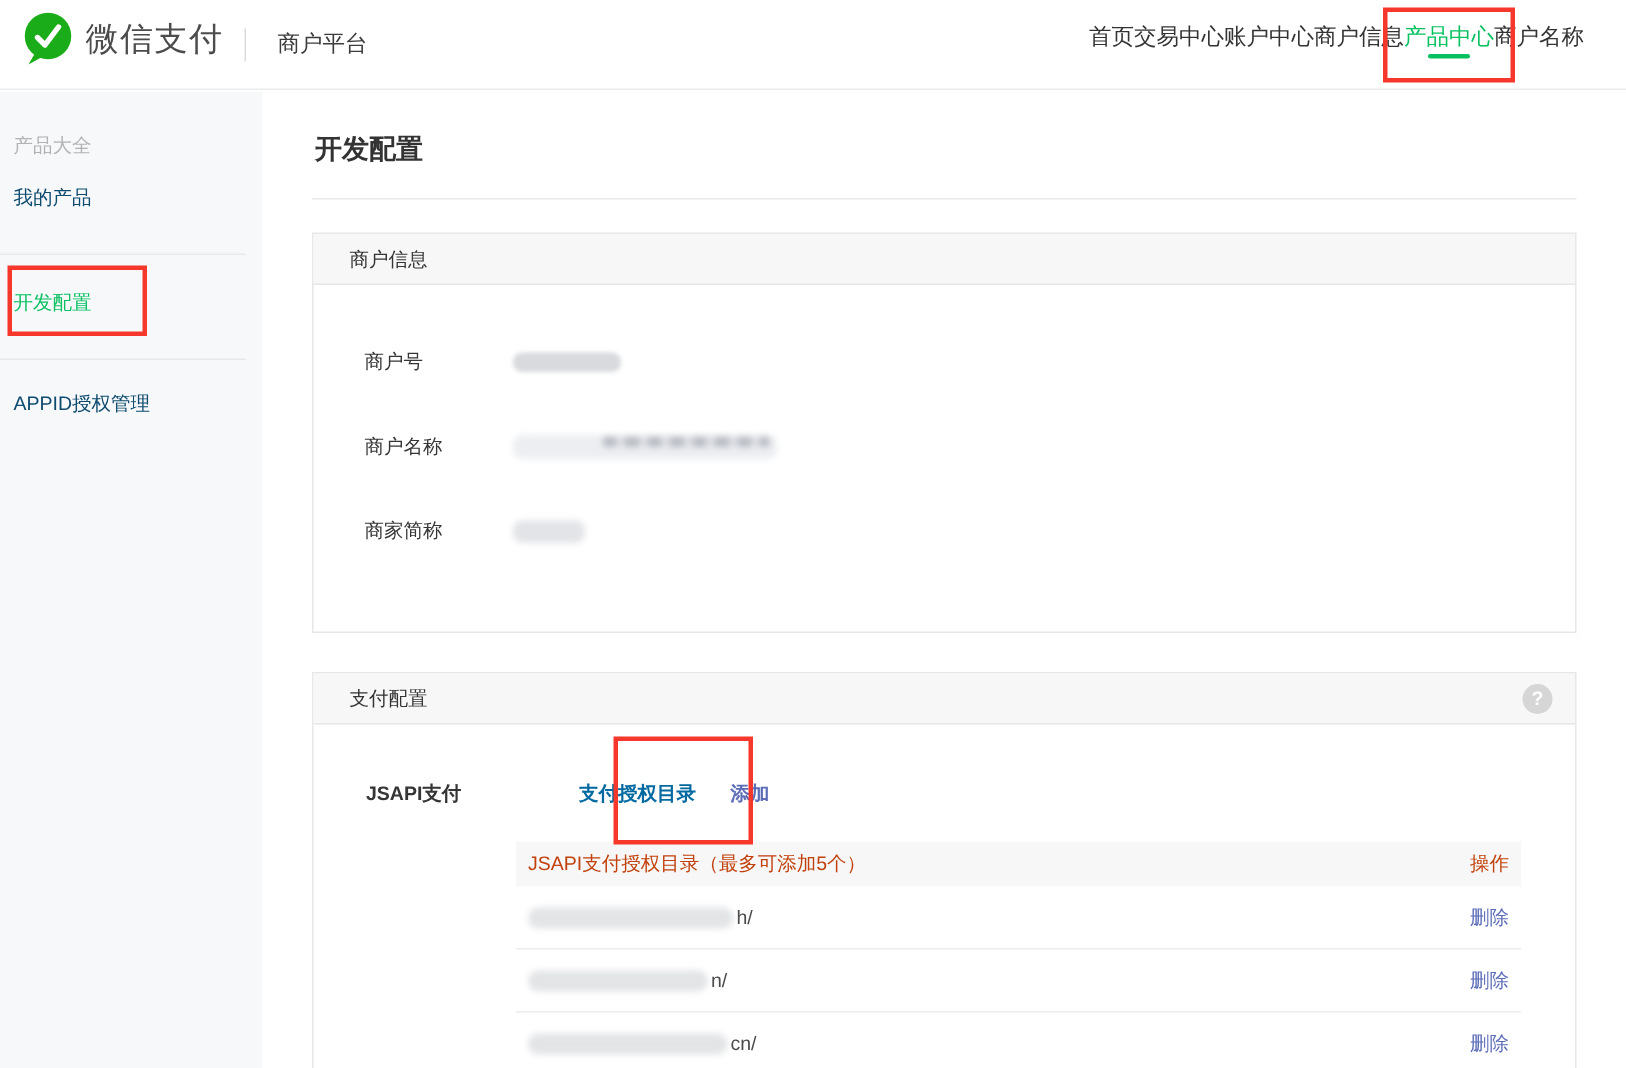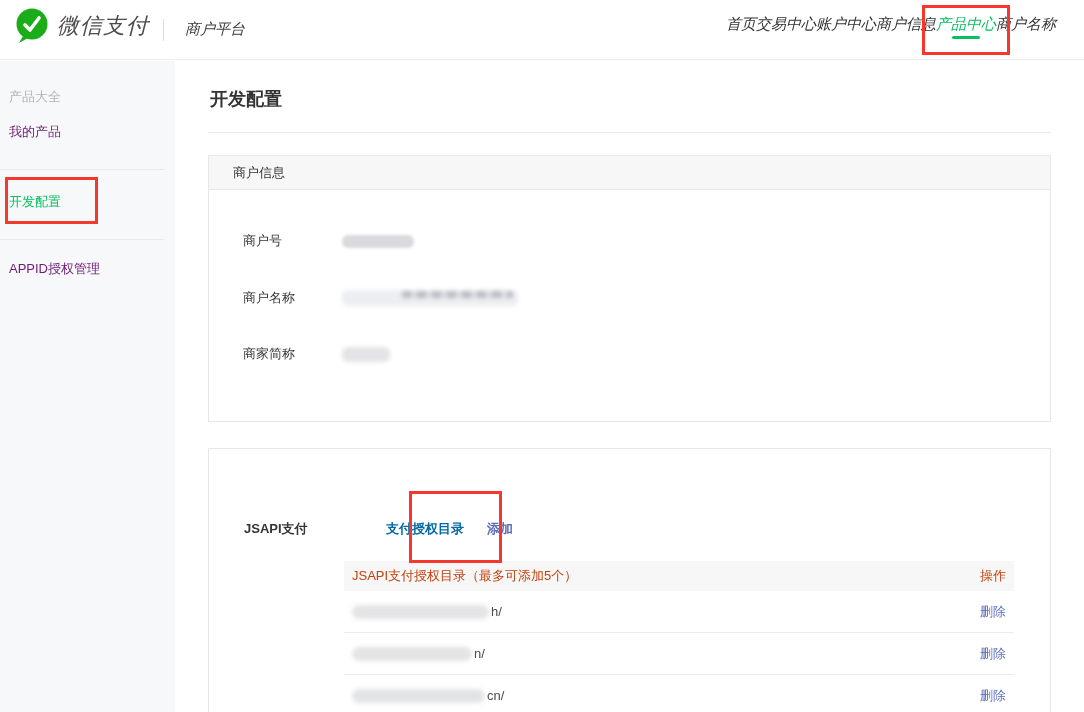--- a/index.html
+++ b/index.html
@@ -5,40 +5,40 @@
   * { margin:0; padding:0; box-sizing:border-box; }
   html,body { width:1084px; height:712px; }
   body {
     font-family:"Liberation Sans","DejaVu Sans",sans-serif;
     background:#ffffff; color:#333; overflow:hidden; position:relative;
   }
   a { text-decoration:none; cursor:pointer; }
 
   
   .topbar { position:absolute; left:0; top:0; width:1084px; height:60px;
-            background:#fff; border-bottom:1px solid #ececec; z-index:5;font-style:italic; }
+            background:#fff; border-bottom:1px solid #ececec; z-index:5; }
   .brand { position:absolute; left:14px; top:7px; display:flex; align-items:center; }
   .brand-name { margin-left:7px; font-size:22px; color:#4c4c4c; letter-spacing:1px; }
   .brand-divider { position:absolute; left:163px; top:19px; width:1px; height:22px; background:#dcdcdc; }
   .portal { position:absolute; left:185px; top:20px; font-size:15px; color:#3c3c3c;text-align:right; }
   .topnav { position:absolute; right:28px; top:0; height:60px; display:flex; }
   .nav-item { position:relative; display:block; padding-top:15px; height:53px;
               font-size:15px; color:#333; }
   .nav-item.active { color:#07c160; }
   .nav-underline { position:absolute; left:50%; transform:translateX(-50%);
                    top:36px; width:28px; height:3px; background:#07c160; border-radius:2px; }
 
   
   .red-box { position:absolute; border:3px solid #f5372c; background:transparent;
              pointer-events:none; z-index:9; }
   .red-box-nav { left:-14px; right:-14px; top:5px; height:50px; }
 
   
   .sidebar { position:absolute; left:0; top:61px; width:175px; height:651px; background:#f7f8fa; }
-  .side-item { position:absolute; left:9px; height:18px; line-height:18px; font-size:13px; color:#701a75; }
+  .side-item { position:absolute; left:9px; height:18px; line-height:18px; font-size:13px; color:#0c4a6e; }
   .side-item.muted { color:#b3b3b3; }
   .side-item.active { color:#07c160; }
   .side-divider { position:absolute; left:0; width:164px; height:1px; background:#e9e9e9; }
 
   
   .content { position:absolute; left:175px; top:60px; width:909px; height:652px; background:#fff; }
   .page-title { position:absolute; left:35px; top:27px; font-size:18px; font-weight:600; color:#333; }
   .title-divider { position:absolute; left:33px; top:72px; width:843px; height:1px; background:#e8e8e8; }
 
   .panel { position:absolute; left:33px; width:843px; background:#fff; border:1px solid #e7e7e7; }
@@ -137,20 +137,24 @@
       <span class="field-label">商户名称</span>
       <span class="blob blob-name"></span>
     </div>
     <div class="field f3">
       <span class="field-label">商家简称</span>
       <span class="blob blob-short"></span>
     </div>
   </section>
 
   <section class="panel panel-payment">
+    <div class="panel-header">
+      <span>支付配置</span>
+      <span class="help-icon">?</span>
+    </div>
 
     <div class="jsapi-row">
       <span class="jsapi-label">JSAPI支付</span>
       <span class="dir-label">支付授权目录</span>
       <a class="add-link">添加</a>
     </div>
     <div class="red-box red-box-add"></div>
 
     <div class="auth-table">
       <div class="auth-thead">

